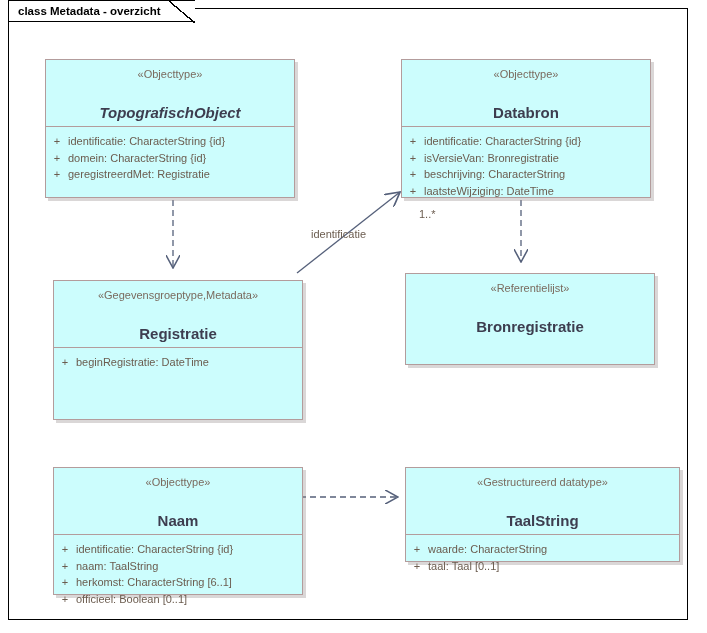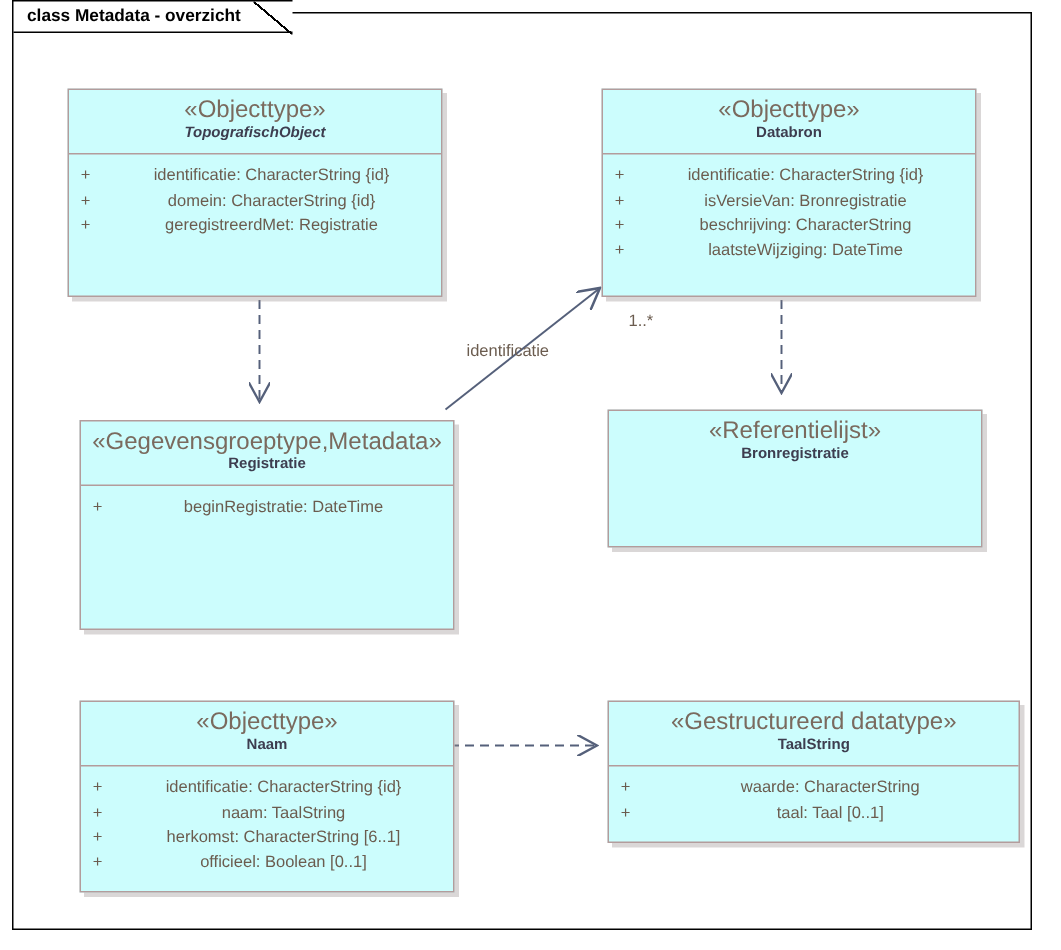--- a/index.html
+++ b/index.html
@@ -85,31 +85,32 @@
   }
   .uml-header {
     padding: 7px 6px 6px 6px;
     text-align: center;
     box-sizing: border-box;
   }
   .uml-header.with-sep {
     border-bottom: 1px solid #b39c9c;
   }
   .stereotype {
-    font-size: 16px;
+    font-size: 11px;
     color: #7a6a5e;
     line-height: 14px;
     white-space: nowrap;
   }
   .classname {
-    font-size: 10px;
+    font-size: 15px;
     font-weight: bold;
     color: #3d3d4f;
     line-height: 15px;
     white-space: nowrap;
+    margin-top: 24px;
   }
   .classname.abstract {
     font-style: italic;
   }
   .uml-attrs {
     padding: 6px 0 6px 0;
     box-sizing: border-box;
   }
   .attr-row {
     display: flex;
@@ -120,21 +121,20 @@
     white-space: nowrap;
   }
   .attr-vis {
     width: 22px;
     text-align: center;
     flex: 0 0 22px;
     color: #6b5c4f;
   }
   .attr-text {
     flex: 1 1 auto;
-    text-align: center;
   }
 
   
   #connectors {
     position: absolute;
     left: 0;
     top: 0;
     width: 707px;
     height: 633px;
     pointer-events: none;

